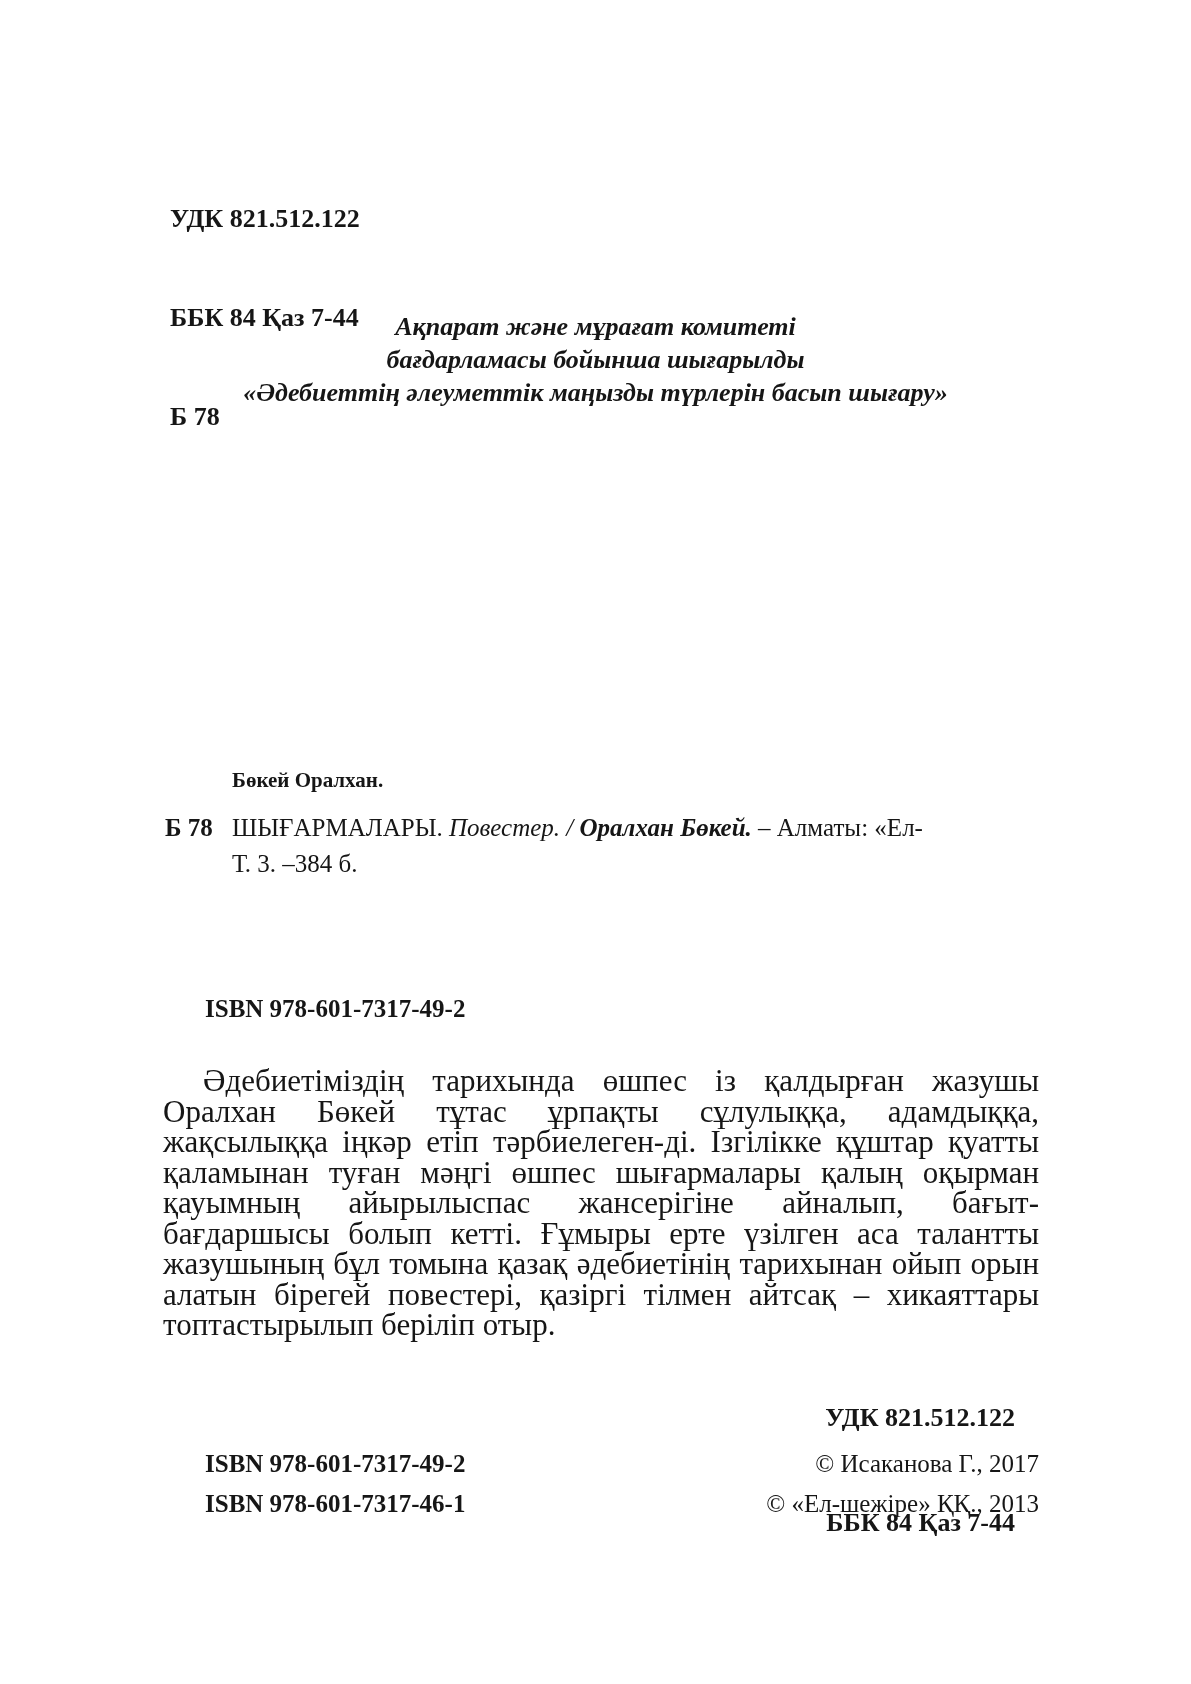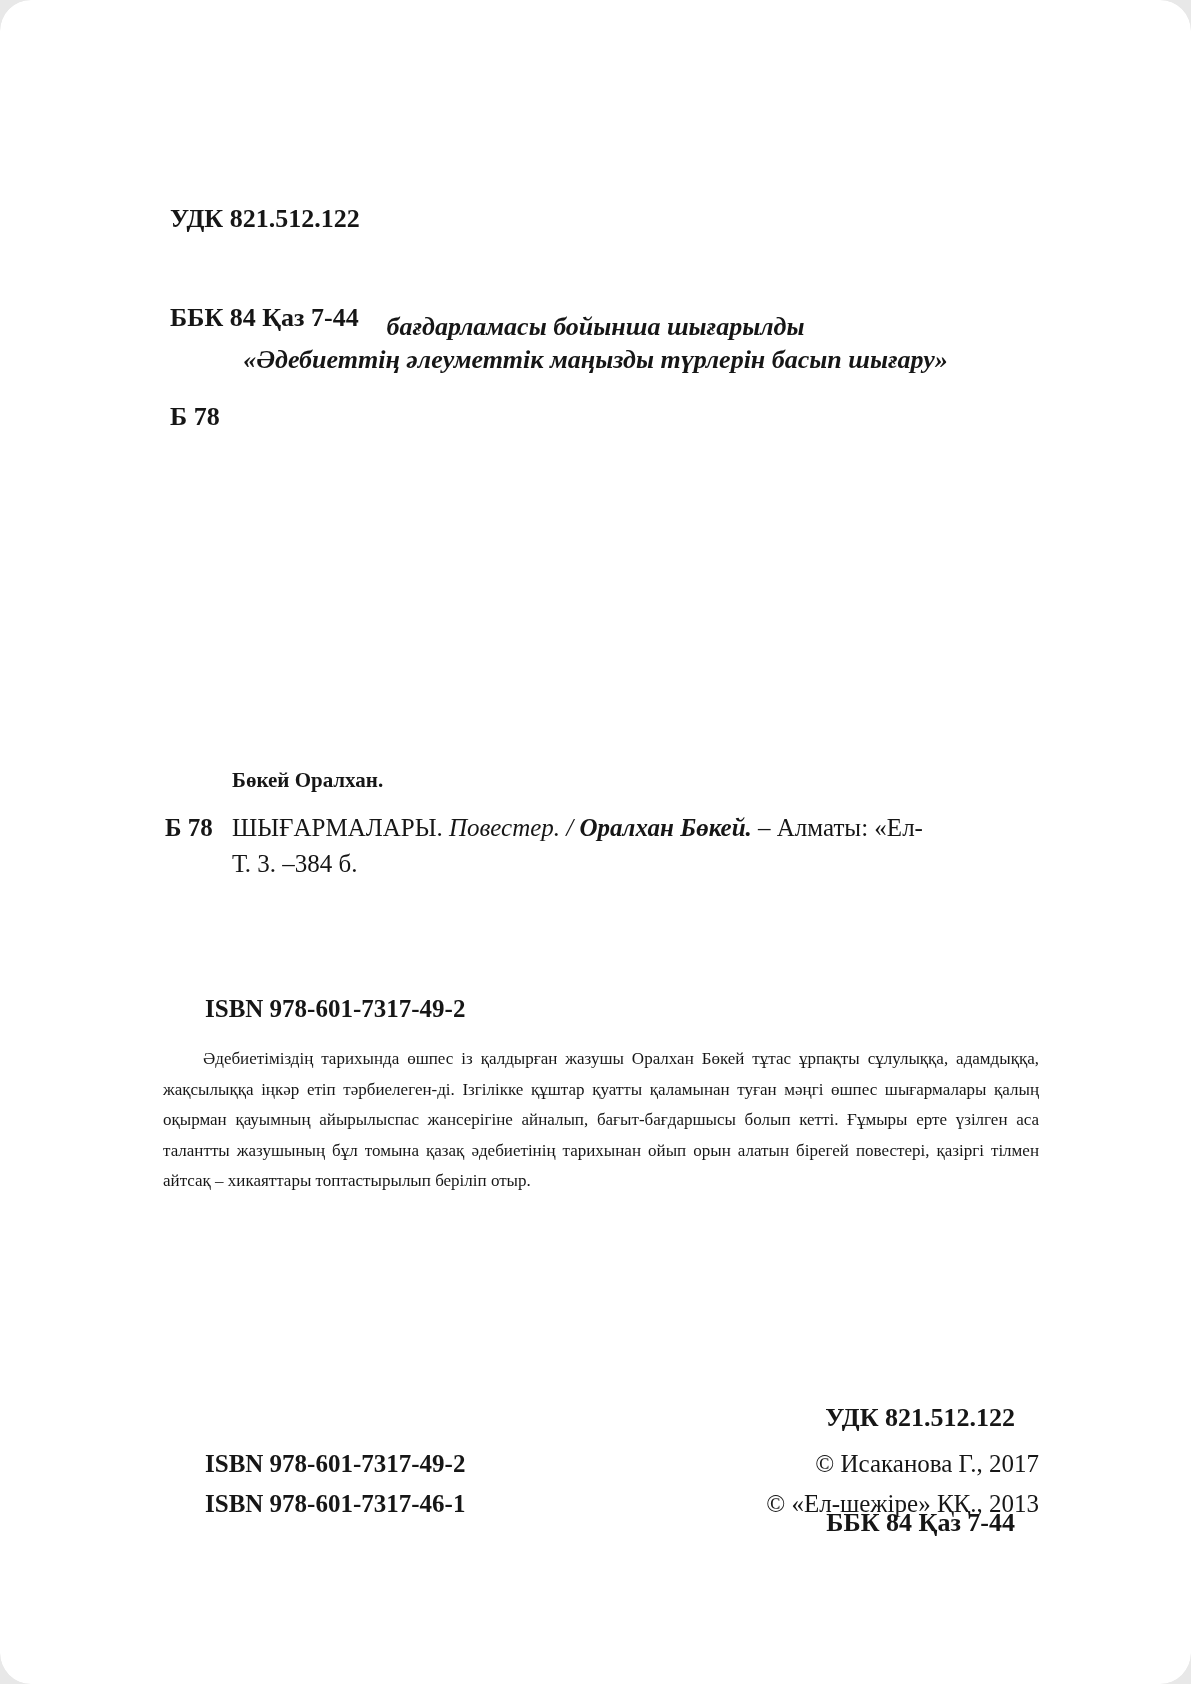--- a/index.html
+++ b/index.html
@@ -1,15 +1,15 @@
 <!DOCTYPE html>
 <html><head>
 <meta charset="utf-8">
 <style>
-  * { margin: 0; padding: 0; box-sizing: border-box; border-radius: 31px; }
+  * { margin: 0; padding: 0; box-sizing: border-box; }
   html, body { background: #e8e8e8; }
   .page {
     position: relative;
     width: 1191px;
     height: 1684px;
     margin: 0 auto;
     background: #ffffff;
     color: #161616;
     font-family: "Liberation Serif", serif;
     overflow: hidden;
@@ -60,23 +60,23 @@
   .isbn-mid {
     position: absolute;
     left: 205px;
     top: 995px;
     font-weight: bold;
     font-size: 25px;
   }
   .annotation {
     position: absolute;
     left: 163px;
-    top: 1044px;
+    top: 1066px;
     width: 876px;
-    font-size: 17px;
+    font-size: 31px;
     line-height: 30.5px;
     text-align: justify;
     text-indent: 40px;
   }
   .codes-right {
     position: absolute;
     right: 176px;
     top: 1330px;
     text-align: right;
     font-weight: bold;
@@ -105,20 +105,21 @@
 
 <div class="page">
 
   <div class="top-codes">
     <div>УДК 821.512.122</div>
     <div>ББК 84 Қаз 7-44</div>
     <div>Б 78</div>
   </div>
 
   <div class="ministry">
+    <div>Ақпарат және мұрағат комитеті</div>
     <div>бағдарламасы бойынша шығарылды</div>
     <div>«Әдебиеттің әлеуметтік маңызды түрлерін басып шығару»</div>
   </div>
 
   <div class="author-line">Бөкей Оралхан.</div>
 
   <div class="entry">
     <span class="code">Б 78</span>
     <span>ШЫҒАРМАЛАРЫ. </span><span class="genre">Повестер. </span><span class="slash">/ </span><span class="cat-author">Оралхан Бөкей. </span><span>– Алматы: «Ел-</span>
     <div>Т. 3. –384 б.</div>

